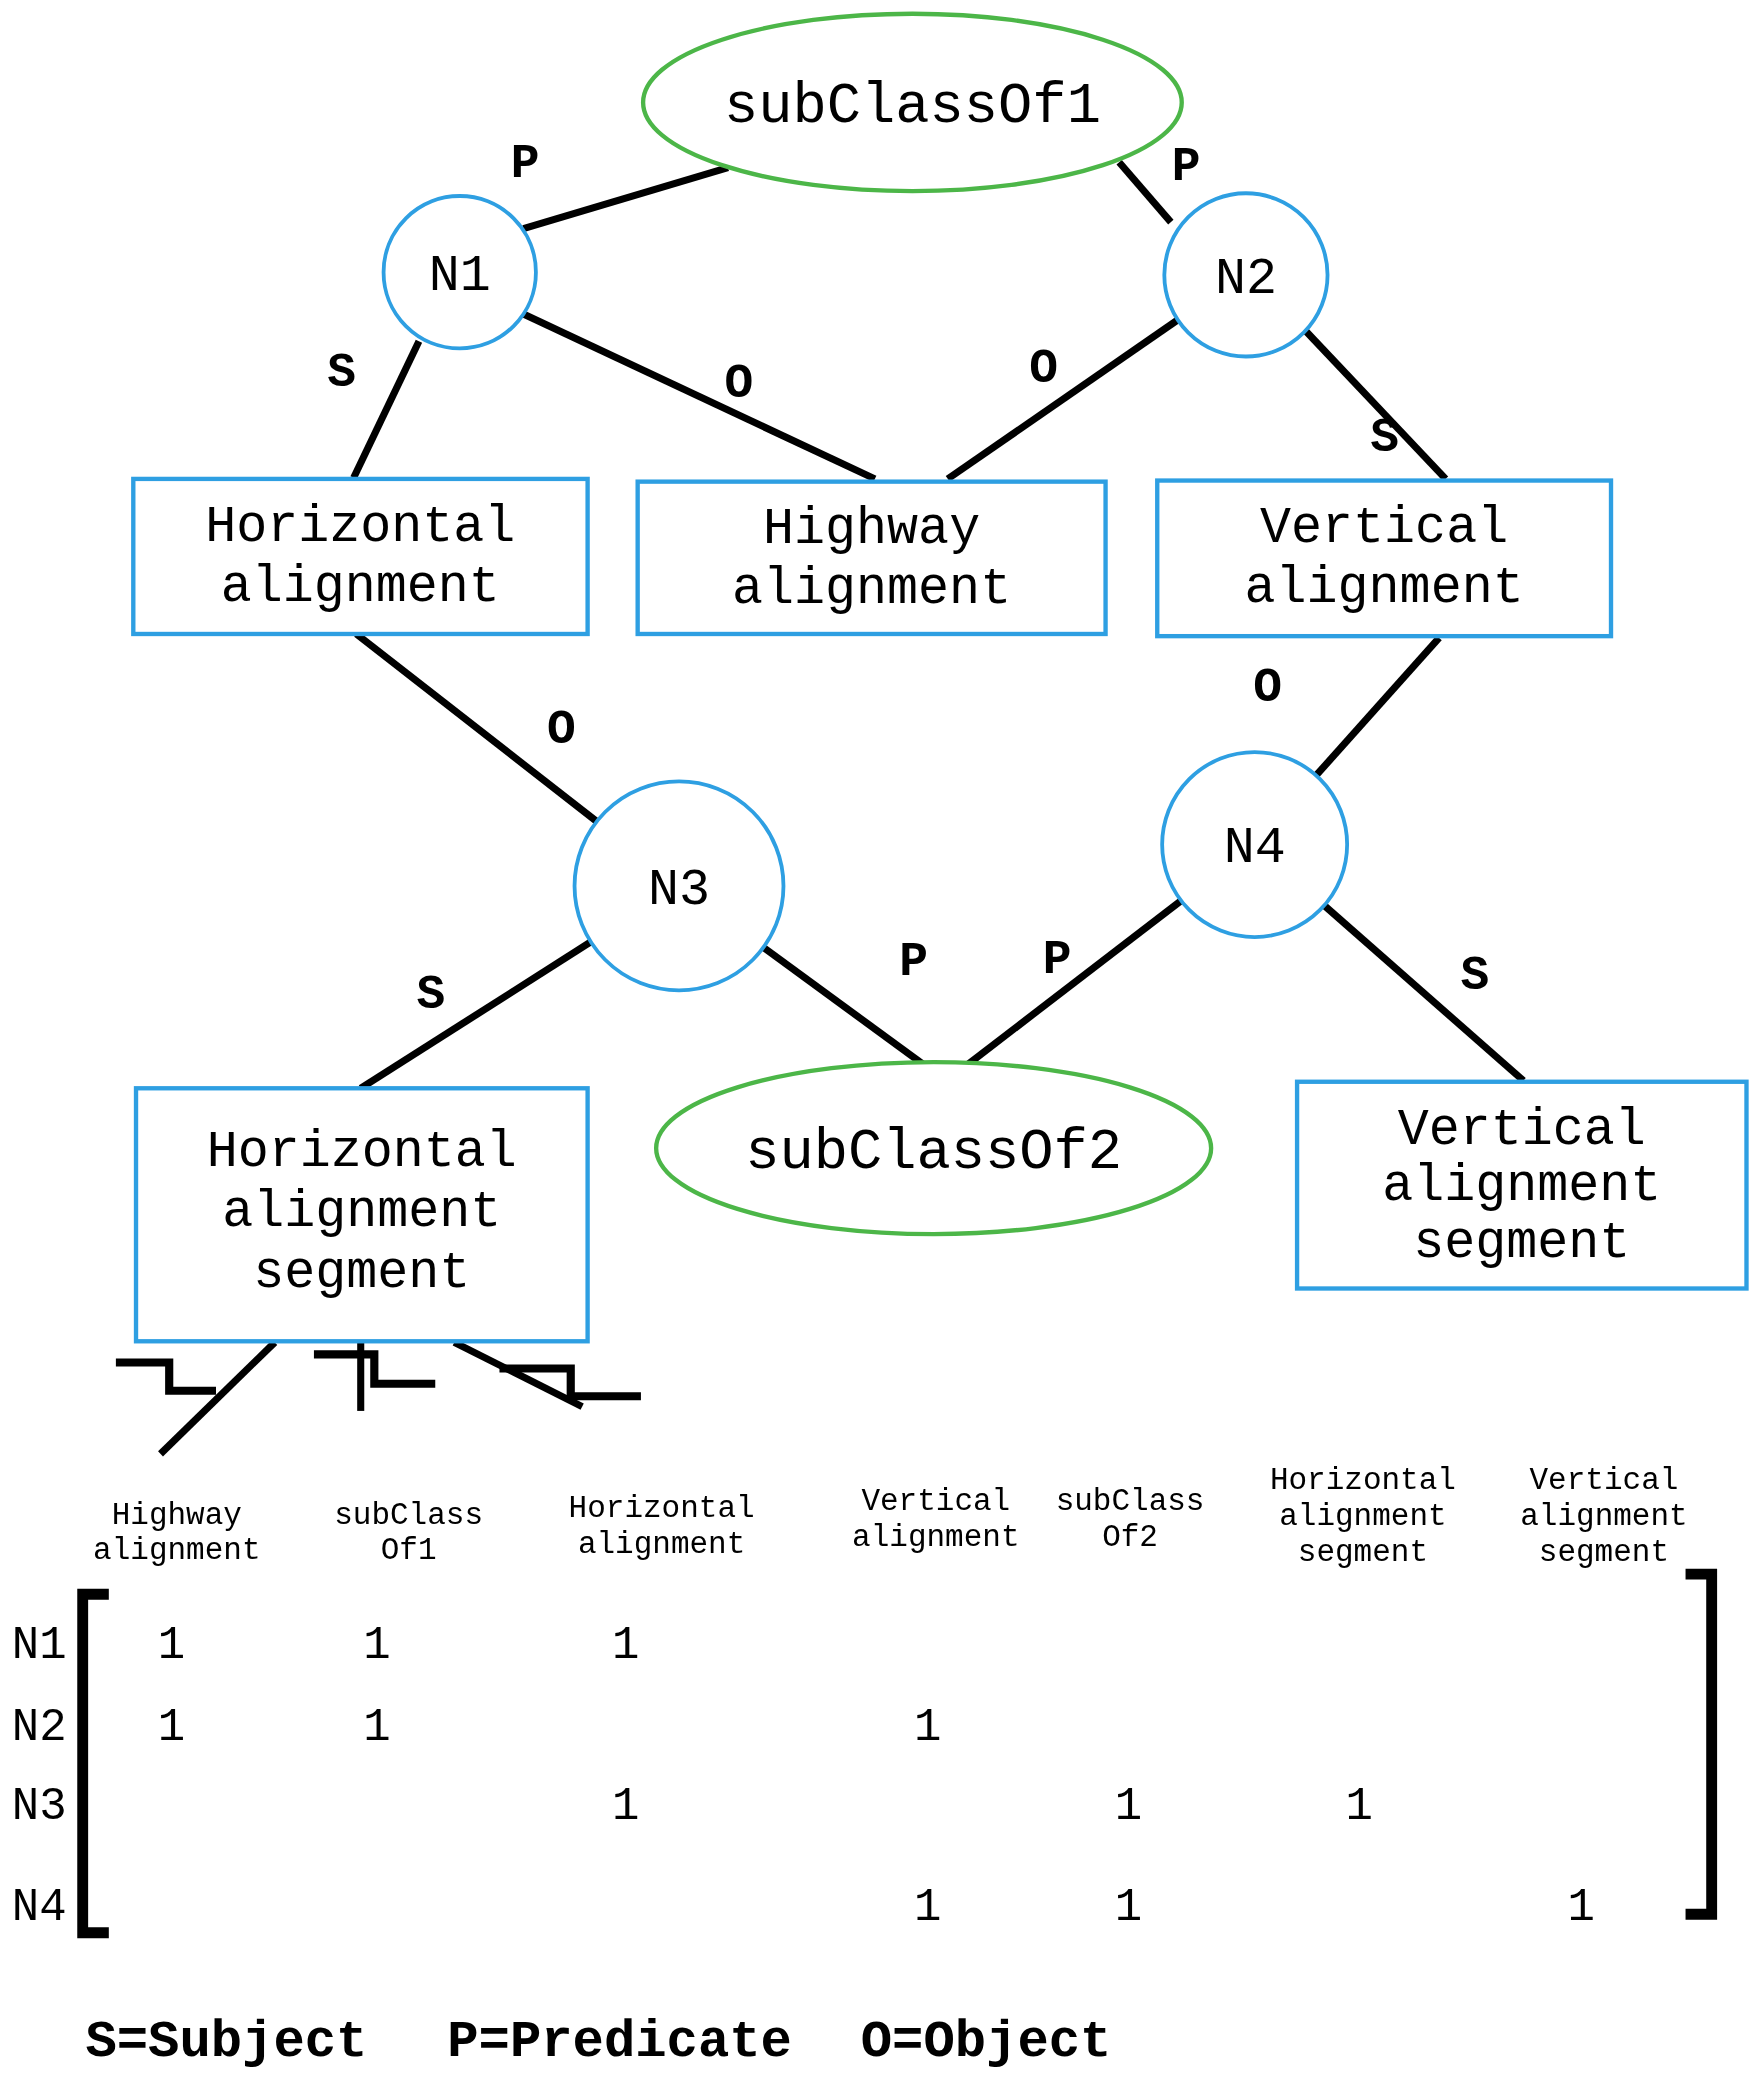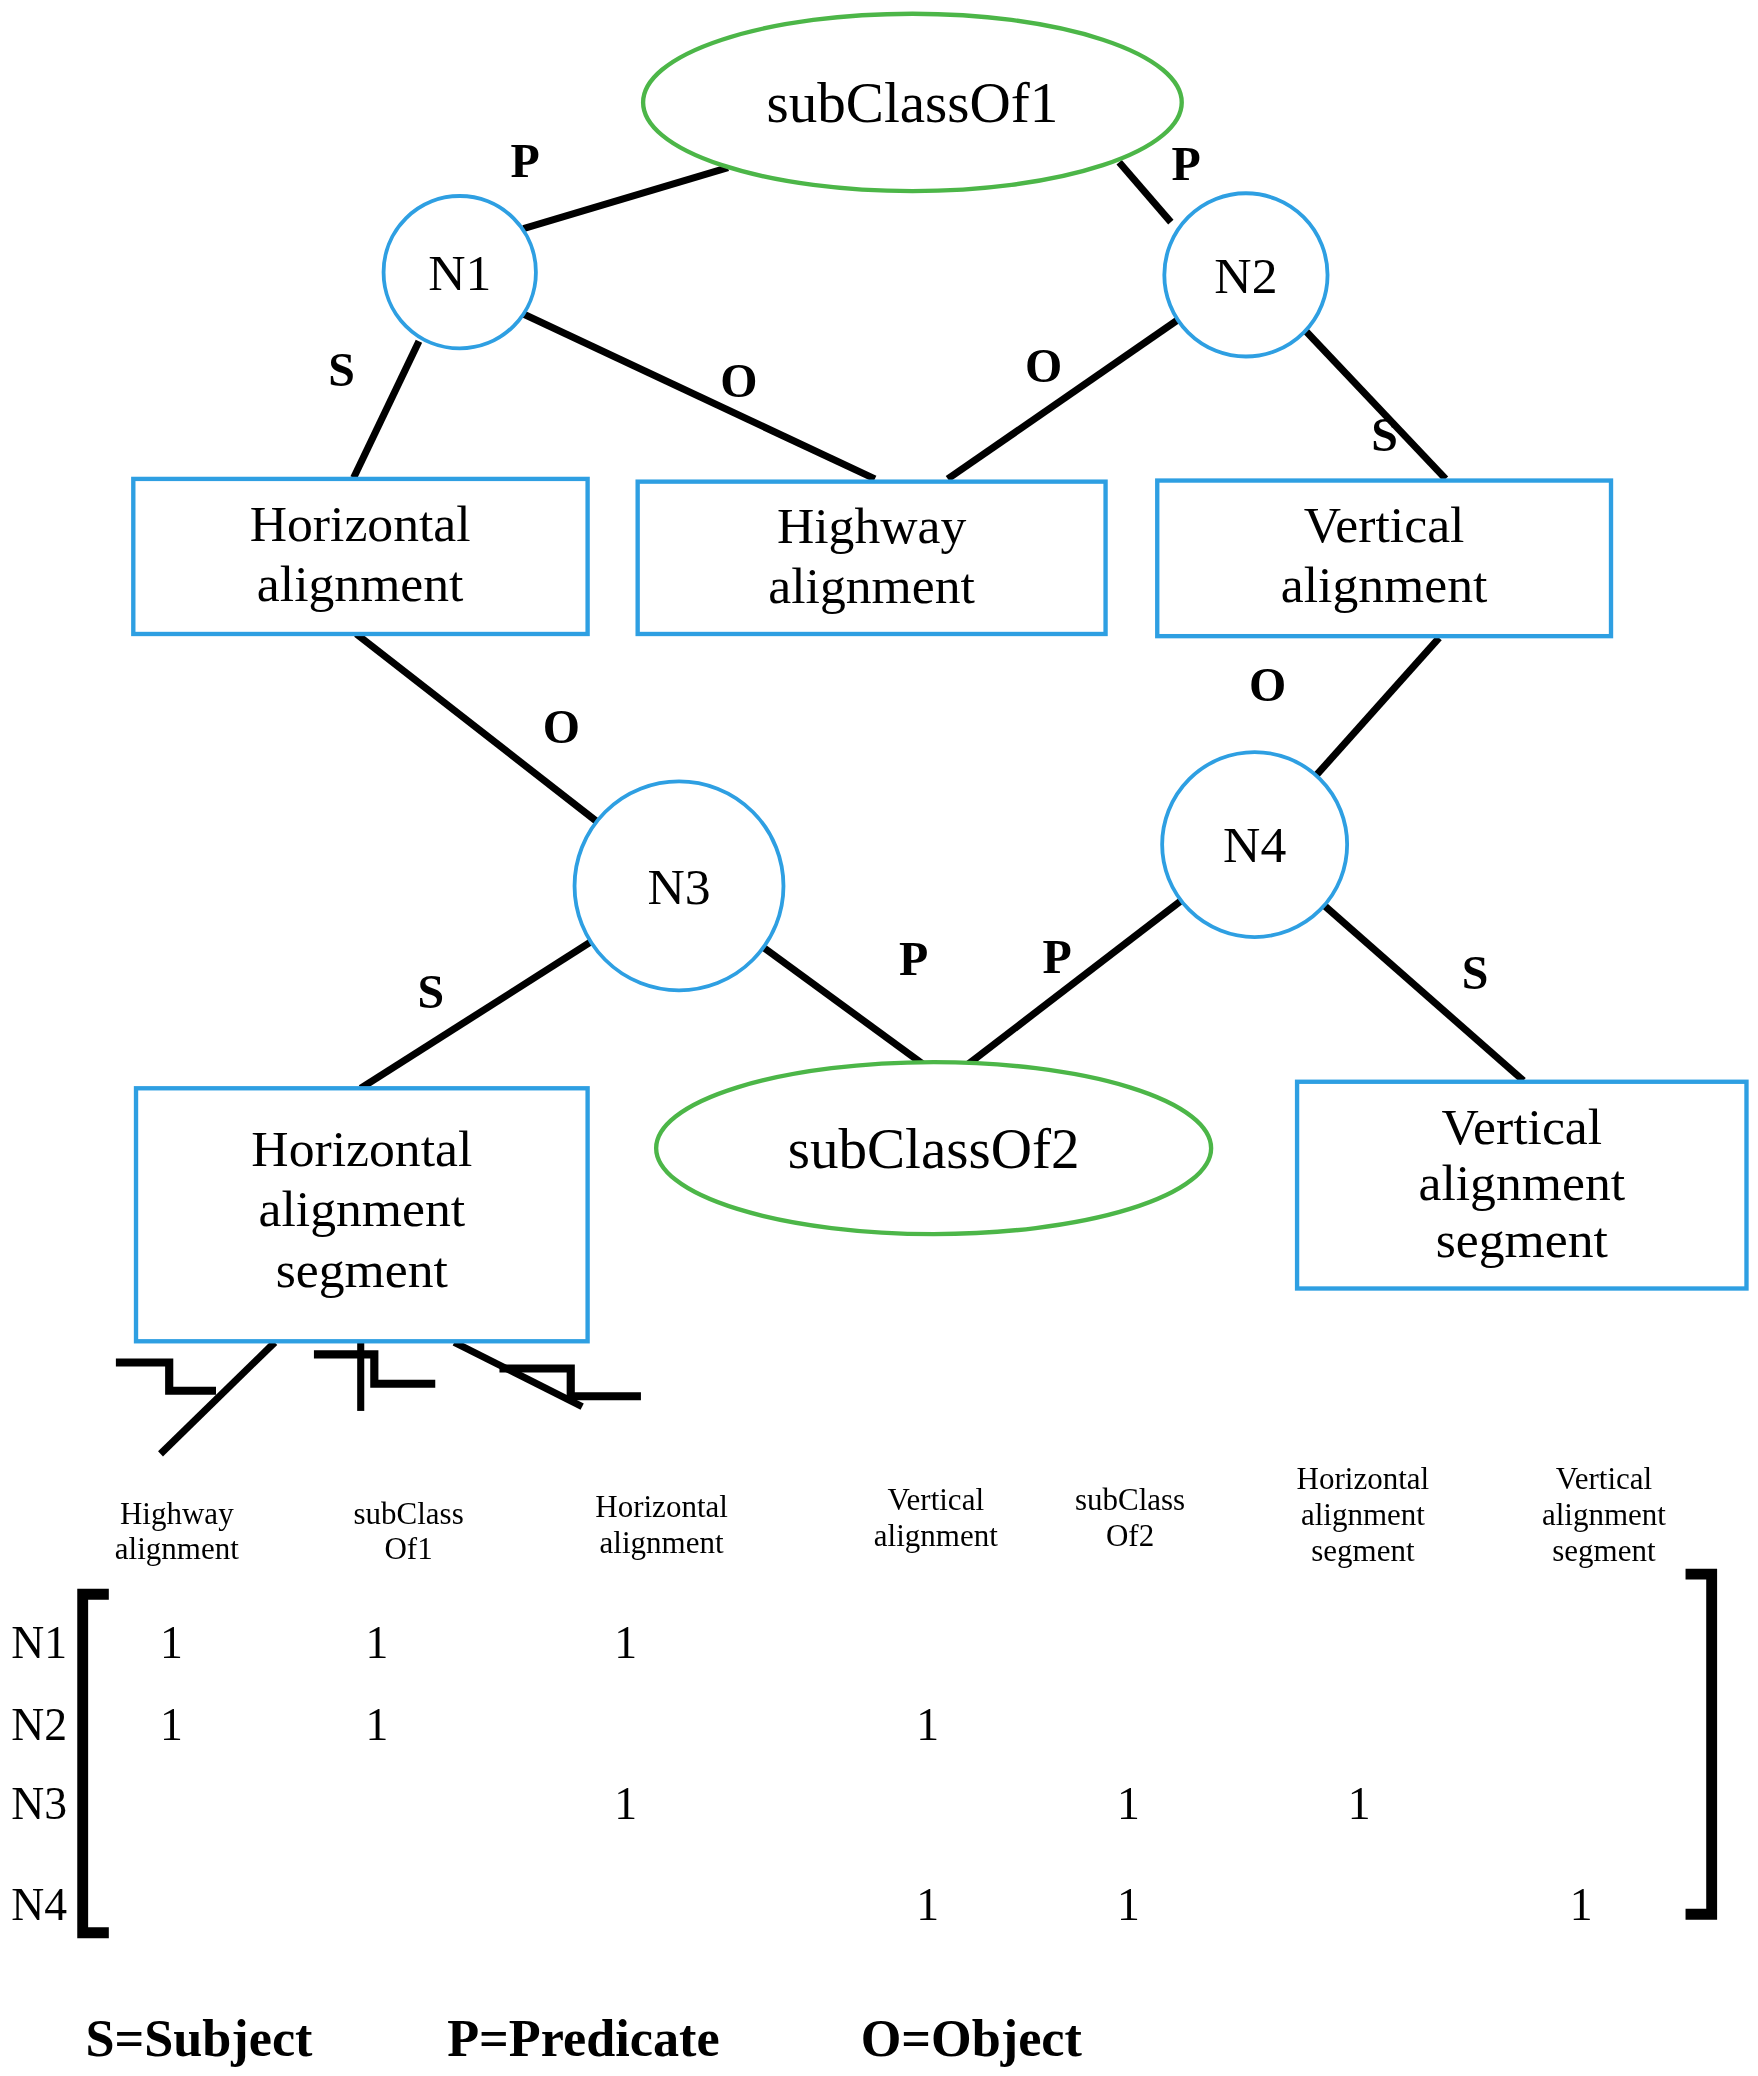--- a/index.html
+++ b/index.html
@@ -1,20 +1,20 @@
 <!DOCTYPE html>
 <html style="font-size:8.7px"><head>
 <meta charset="utf-8">
 <style>
   html,body{margin:0;padding:0;background:#ffffff;}
   .canvas{
     position:relative;
     width:1759px;height:2077px;
     background:#ffffff;
-    font-family:Liberation Serif, serif;
+    font-family:Liberation Mono, monospace;
   }
   svg{display:block;}
   .edge{stroke:#000000;stroke-width:13;fill:none;}
   .sketch{stroke:#000000;stroke-width:15;fill:none;}
   .node-circle{fill:#ffffff;stroke:#2e9fe2;stroke-width:7;}
   .box{fill:#ffffff;stroke:#2e9fe2;stroke-width:8;}
   .green-ellipse{fill:#ffffff;stroke:#4cb648;stroke-width:8;}
   .bracket{stroke:#000000;stroke-width:20;fill:none;}
   text{fill:#000000;}
   .node-label{font-size:95px;text-anchor:middle;}

